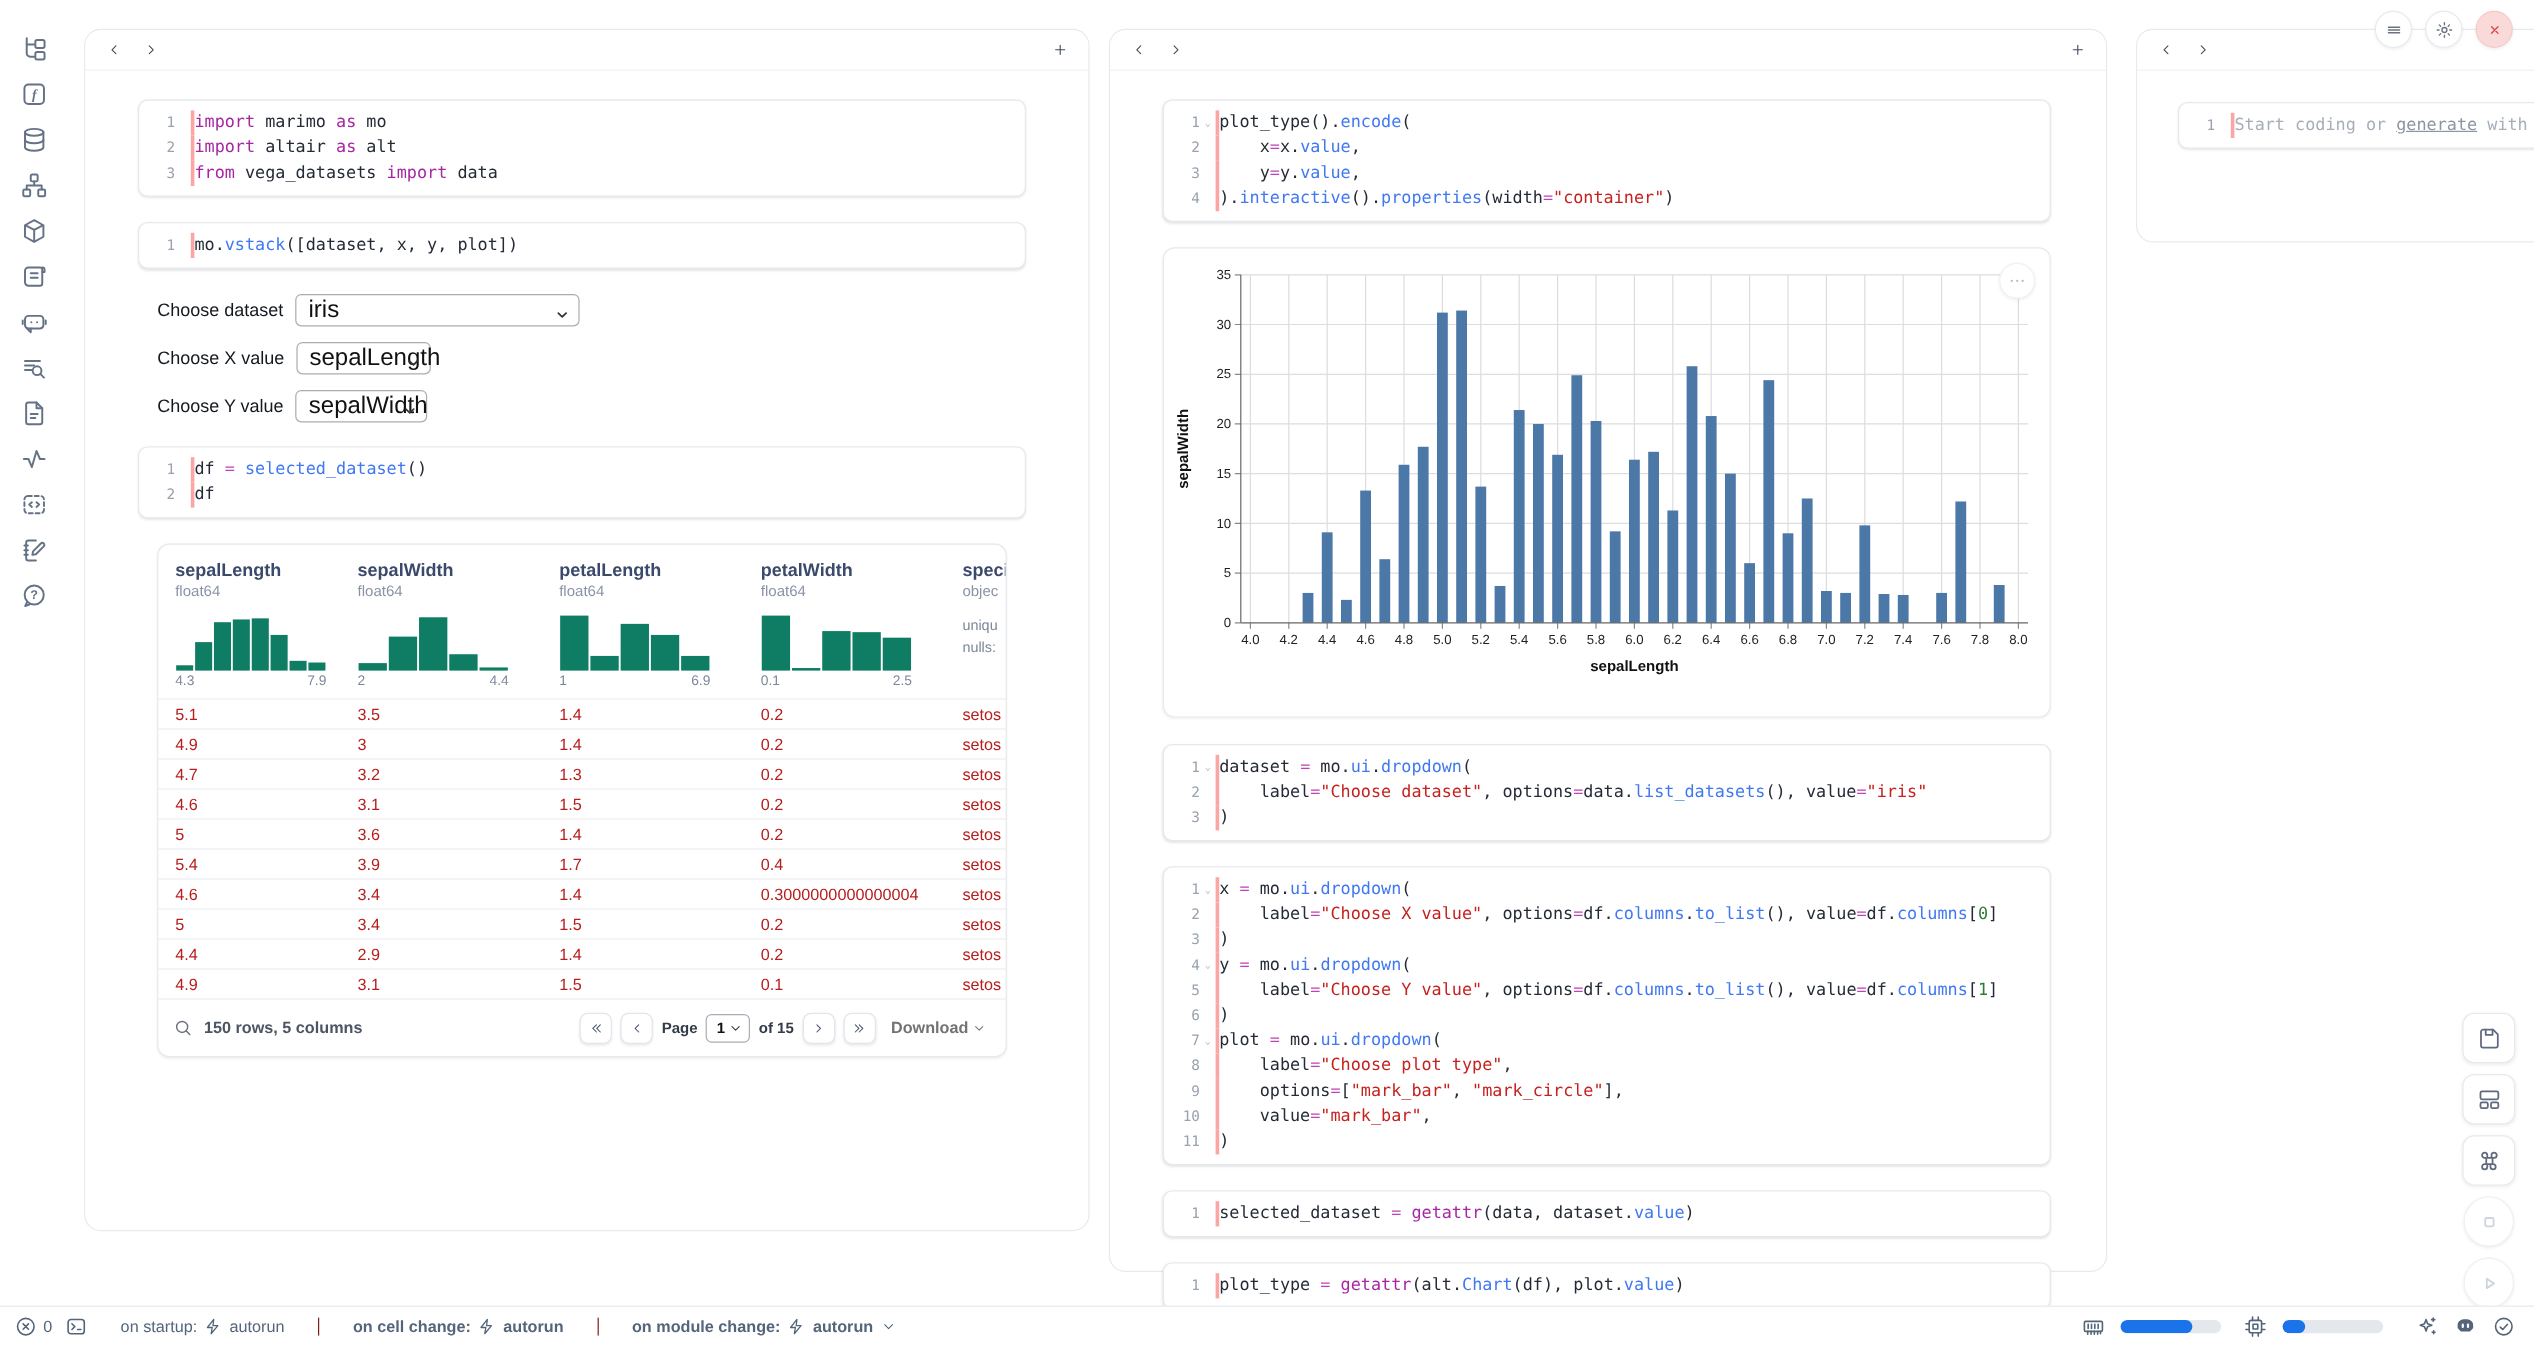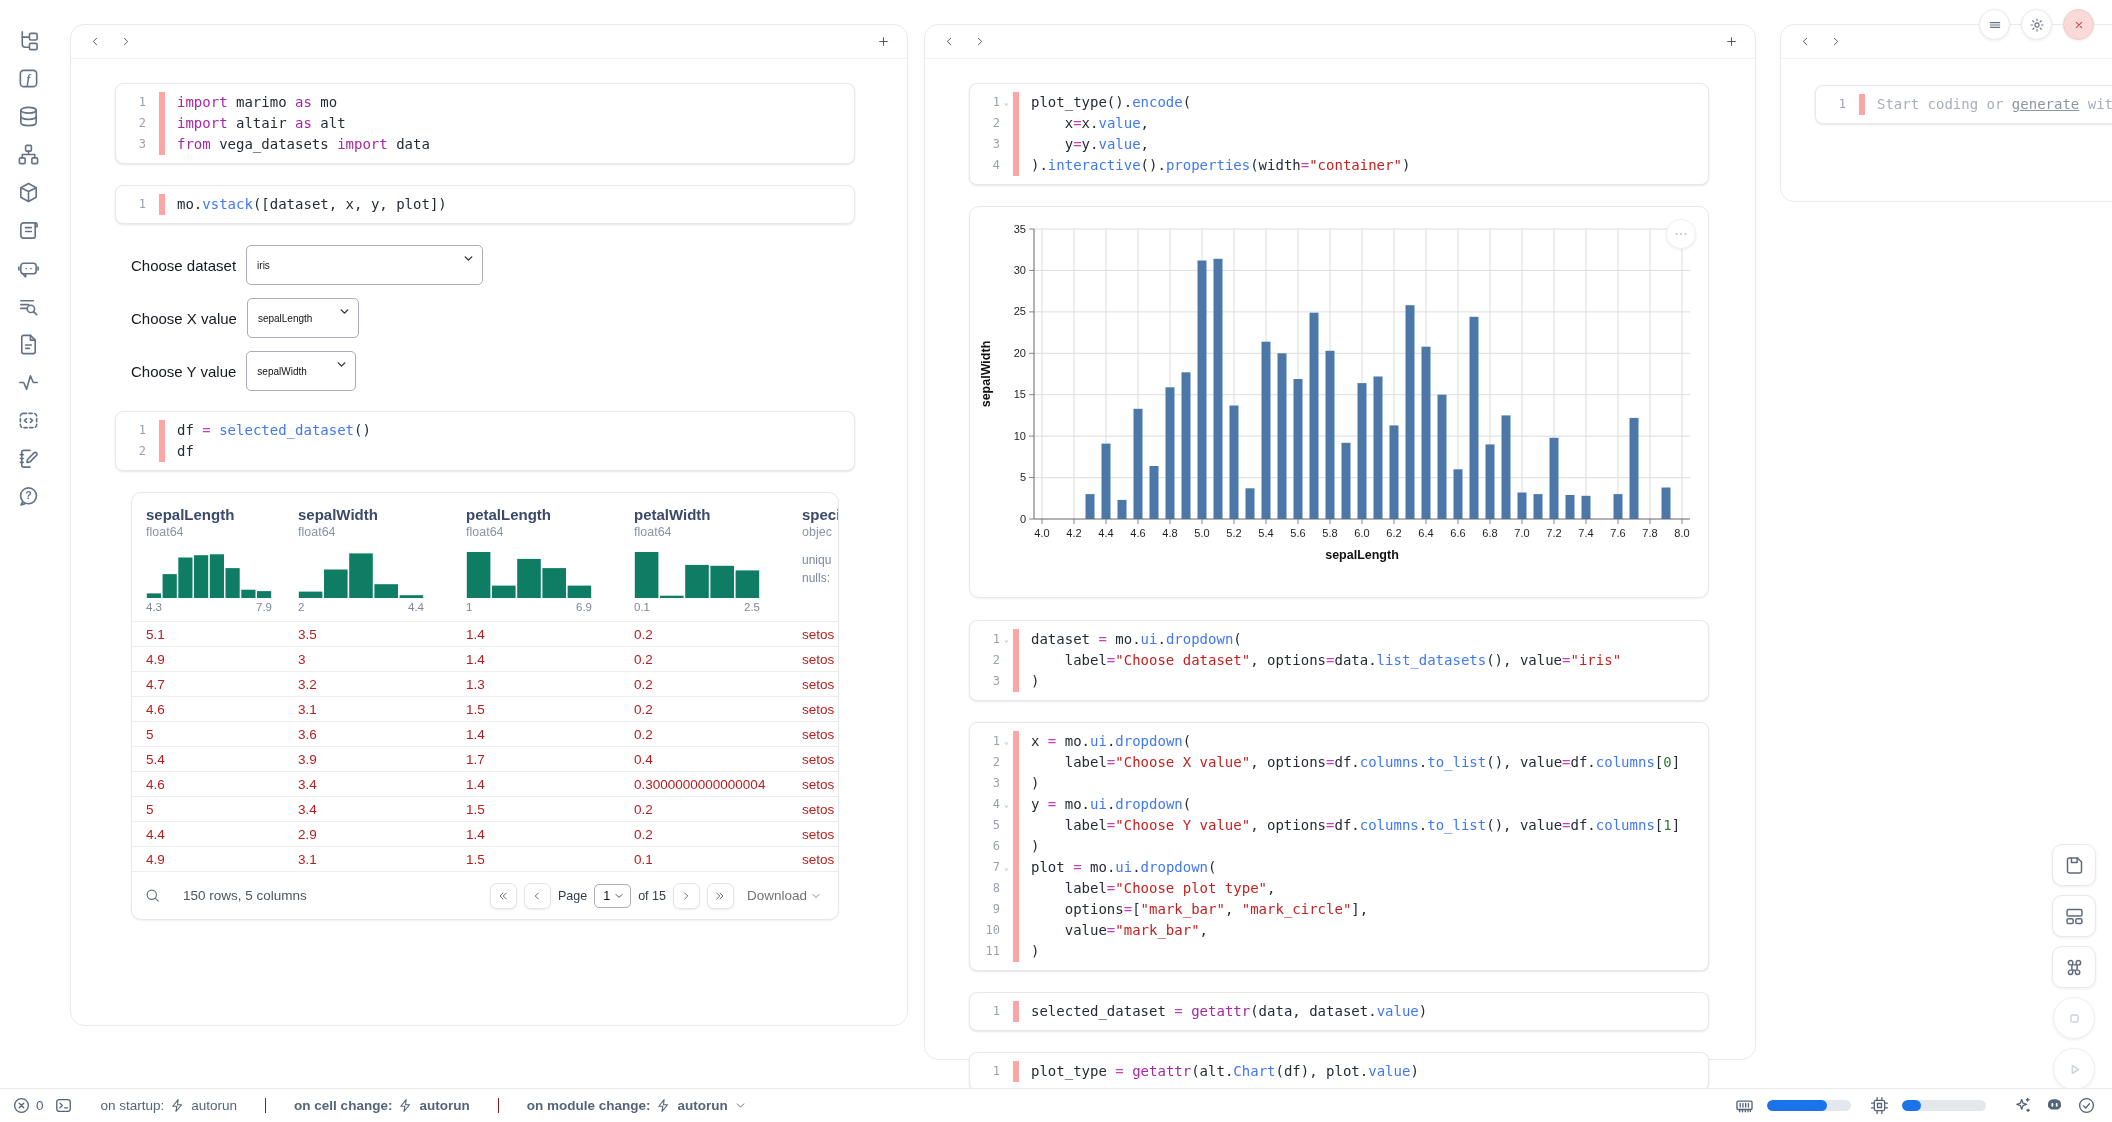--- a/index.html
+++ b/index.html
@@ -21,41 +21,41 @@
   .hdr-btn { width:24px; height:24px; border:none; background:transparent; color:#3f4a5a; display:flex; align-items:center; justify-content:center; cursor:pointer; border-radius:5px; }
   .hdr-btn svg { width:13px; height:13px; }
   .hdr-spacer { flex:1; }
   .col-body { padding:24px 28px 0 44px; }
 
   
   .code-cell { background:#fff; border:1px solid #e5e8ec; border-radius:8px; box-shadow:0 1px 2px rgba(16,24,40,.07),0 1px 3px rgba(16,24,40,.04); padding:8px 12px 8px 0; margin-bottom:21px; font-family:"DejaVu Sans Mono",monospace; font-size:14px; line-height:21px; width:740px; }
   .cl-row { display:flex; align-items:stretch; }
   .ln { width:30px; flex:none; text-align:right; color:#99a2ae; font-size:12px; line-height:21px; }
   .chev { width:13px; flex:none; font-size:8px; color:#aab2bc; text-align:center; line-height:21px; }
-  .codeline { border-left:6px solid #fca5a5; padding-left:12px; white-space:pre; flex:1; }
+  .codeline { border-left:3px solid #fca5a5; white-space:pre; flex:1; }
   .tk-kw{color:#a626a4} .tk-fn{color:#4078f2} .tk-str{color:#c5221f} .tk-num{color:#2e7d32} .tk-op{color:#c043b5} .tk-txt{color:#252b36}
 
   
   #controls { margin:2px 0 20px 16px; }
   .ctl-row { display:flex; align-items:center; gap:10px; margin:13px 0; font-size:15px; color:#14181f; }
-  .select { position:relative; display:inline-flex; align-items:center; height:40px; border:1px solid #a9aeb6; border-radius:5px; background:#fff; padding:0 26px 0 10px; font-size:10px; color:#111; cursor:pointer; box-shadow:inset 0 0 1px rgba(0,0,0,.05); }
+  .select { position:relative; display:inline-flex; align-items:center; height:27px; border:1px solid #a9aeb6; border-radius:5px; background:#fff; padding:0 26px 0 10px; font-size:20px; color:#111; cursor:pointer; box-shadow:inset 0 0 1px rgba(0,0,0,.05); }
   .select .sel-chev { position:absolute; right:7px; top:6px; width:13px; height:13px; color:#333; }
 
   
   .table-card { margin-left:16px; width:708px; border:1px solid #e5e8ec; border-radius:10px; box-shadow:0 1px 2px rgba(16,24,40,.06); overflow:hidden; background:#fff; }
   .tbl-grid { display:grid; grid-template-columns:152px 168px 168px 168px 1fr; padding-left:14px; }
   .th-cell { padding-top:13px; overflow:hidden; }
   .th-name { font-weight:bold; font-size:15px; color:#3b4a6b; white-space:nowrap; }
   .th-dtype { font-size:12.5px; color:#8a93a6; margin-top:2px; white-space:nowrap; }
   .th-hist { margin-top:9px; height:50px; }
   .th-range { width:126px; display:flex; justify-content:space-between; font-size:11.5px; color:#7c8799; margin-top:3px; padding-bottom:8px; }
   .th-meta { font-size:12px; color:#7c8799; margin-top:12px; line-height:18px; white-space:nowrap; }
   .tbl-row { border-top:1px solid #eaedf1; height:25px; align-items:center; font-size:13.5px; color:#b91c1c; }
   .tbl-row > div { overflow:hidden; white-space:nowrap; }
-  .tbl-footer { border-top:1px solid #eaedf1; height:48px; display:flex; align-items:center; padding:0 16px 0 12px; gap:22px; }
+  .tbl-footer { border-top:1px solid #eaedf1; height:48px; display:flex; align-items:center; padding:0 16px 0 12px; gap:9px;font-weight:bold; }
   .tbl-footer .f-summary { font-size:13.5px; color:#4b5563; }
   .f-search { width:17px; height:17px; color:#6b7280; cursor:pointer; }
   .f-right { margin-left:auto; display:flex; align-items:center; gap:7px; }
   .pg-btn { width:27px; height:26px; border:1px solid #e2e6ea; border-radius:7px; background:#fff; box-shadow:0 1px 2px rgba(16,24,40,.08); color:#46526a; display:flex; align-items:center; justify-content:center; cursor:pointer; }
   .pg-btn svg { width:12px; height:12px; }
   .pg-label { font-size:12.5px; color:#333b49; }
   .pg-select { height:24px; padding:0 20px 0 8px; font-size:12.5px; }
   .pg-select .sel-chev { top:5px; right:5px; width:12px; height:12px; }
   .download { display:flex; align-items:center; gap:3px; color:#737373; font-size:13.5px; cursor:pointer; margin-left:6px; }
   .download svg { width:12px; height:12px; }

